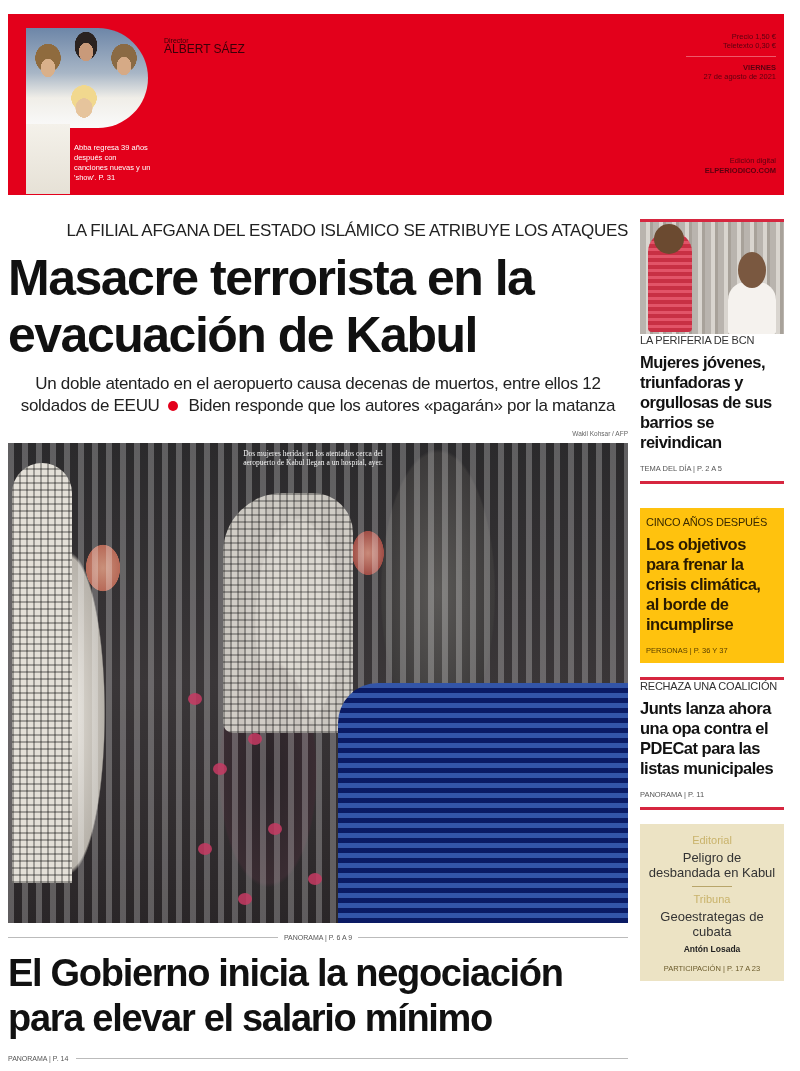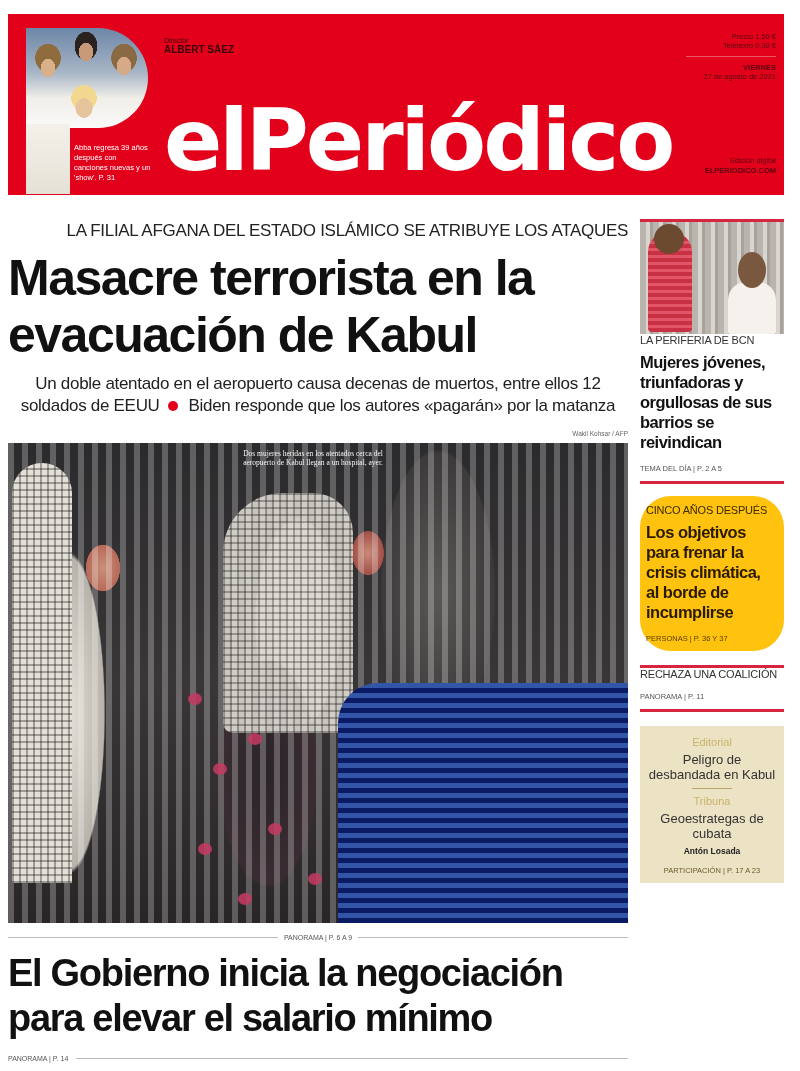--- a/index.html
+++ b/index.html
@@ -18,21 +18,21 @@
       radial-gradient(ellipse 18px 20px at 22px 30px, #8f6b3e 70%, transparent 72%),
       radial-gradient(ellipse 16px 20px at 60px 18px, #2a2220 70%, transparent 72%),
       radial-gradient(ellipse 18px 20px at 98px 30px, #8a6a44 70%, transparent 72%),
       radial-gradient(ellipse 18px 18px at 58px 70px, #f1d88e 70%, transparent 72%),
       linear-gradient(180deg, #6d86a8 0%, #a8b6c6 45%, #f0eee8 70%, #fafafa 100%);
   }
   .abba-body { position: absolute; left: 0; top: 96px; width: 44px; height: 70px;
     background: linear-gradient(180deg, #f4f1ea, #e6e1d6); }
   .abba-caption { position: absolute; left: 48px; top: 115px; width: 78px; font-size: 7.5px; line-height: 10px; color: #ffffff; }
   .director { position: absolute; left: 156px; top: 22px; font-size: 7px; color: #3a0008; line-height: 9px; }
-  .director b { display: block; font-size: 10px; font-weight: bold; }
+  .director b { display: block; font-size: 12px; font-weight: normal; }
   .logo { position: absolute; left: 156px; top: 76px; font-size: 86px; font-weight: bold; color: #ffffff; letter-spacing: -3px; line-height: 100px; font-family: "DejaVu Sans", sans-serif; }
   .mast-right { position: absolute; right: 8px; top: 18px; width: 120px; text-align: right; color: #5a0010; font-size: 7.5px; line-height: 9px; }
   .mast-right .sep { border-top: 1px solid rgba(255,255,255,0.35); margin: 6px 0 6px 30px; }
   .mast-right b { font-weight: bold; }
   .mast-web { position: absolute; right: 8px; top: 142px; text-align: right; color: #5a0010; font-size: 7.5px; line-height: 10px; }
 
   
   .kicker { position: absolute; left: 8px; top: 221px; width: 620px; text-align: right; font-size: 17px; color: #222; letter-spacing: -0.3px; }
   .headline { position: absolute; left: 8px; top: 250px; width: 620px; font-size: 50px; font-weight: bold; line-height: 57px; letter-spacing: -1.5px; color: #111; }
   .subhead { position: absolute; left: 8px; top: 373px; width: 620px; text-align: center; font-size: 17px; line-height: 22px; color: #222; letter-spacing: -0.3px; }
@@ -71,21 +71,21 @@
     background: repeating-linear-gradient(90deg, #b9b4ae 0 6px, #d9d5cf 6px 10px, #a8a29a 10px 13px);
   }
   .side-photo .p1 { position: absolute; left: 8px; top: 10px; width: 44px; height: 100px; border-radius: 20px 20px 4px 4px;
     background: repeating-linear-gradient(0deg, #c83044 0 4px, #e25468 4px 7px); }
   .side-photo .h1 { position: absolute; left: 14px; top: 2px; width: 30px; height: 30px; border-radius: 50%; background: #6b4a30; }
   .side-photo .p2 { position: absolute; left: 88px; top: 60px; width: 48px; height: 52px; border-radius: 18px 18px 2px 2px; background: #f5f2ee; }
   .side-photo .h2 { position: absolute; left: 98px; top: 30px; width: 28px; height: 36px; border-radius: 50%; background: #7a5840; }
   .side-kicker { font-size: 11px; color: #333; margin-top: 0; letter-spacing: -0.2px; }
   .side-title { font-size: 16.5px; font-weight: bold; line-height: 20px; letter-spacing: -0.5px; color: #111; margin-top: 6px; }
   .side-ref { font-size: 7.5px; color: #555; margin-top: 12px; margin-bottom: 8px; }
-  .yellow { background: #ffc20e; padding: 8px 14px 8px 6px; margin-top: 12px; border-radius: 31px; }
+  .yellow { background: #ffc20e; padding: 8px 14px 8px 6px; margin-top: 24px; }
   .yellow .side-kicker { margin-top: 0; color: #3a2a00; }
   .yellow .side-title { color: #2a1a00; }
   .yellow .side-ref { margin-bottom: 0; color: #5a4000; }
   .opinion { background: #ece3c4; margin-top: 14px; padding: 10px 6px 8px; text-align: center; }
   .op-label { font-size: 11px; color: #c9b36b; }
   .op-title { font-size: 13px; line-height: 15px; color: #333; margin-top: 4px; }
   .op-sep { width: 40px; border-top: 1px solid #b8a56a; margin: 6px auto; }
   .op-author { font-size: 8.5px; font-weight: bold; color: #222; margin-top: 5px; }
   .op-ref { font-size: 7.5px; color: #6a5a2a; margin-top: 10px; }
 </style>
@@ -95,21 +95,20 @@
 <header class="masthead">
   <div class="abba">
     <div class="abba-photo"></div>
     <div class="abba-body"></div>
     <div class="abba-caption">Abba regresa 39 años después con canciones nuevas y un 'show'. P. 31</div>
   </div>
   <div class="director">
     <span>Director</span>
     <b>ALBERT SÁEZ</b>
   </div>
-  <div class="logo">elPeriódico</div>
   <div class="mast-right">
     <div>Precio 1,50 €</div>
     <div>Teletexto 0,30 €</div>
     <div class="sep"></div>
     <div><b>VIERNES</b></div>
     <div>27 de agosto de 2021</div>
   </div>
   <div class="mast-web">
     <div>Edición digital</div>
     <div style="font-weight:bold">ELPERIODICO.COM</div>
@@ -165,20 +164,21 @@
   <div class="redrule"></div>
 
   <div class="yellow">
     <div class="side-kicker">CINCO AÑOS DESPUÉS</div>
     <div class="side-title">Los objetivos para frenar la crisis climática, al borde de incumplirse</div>
     <div class="side-ref">PERSONAS | P. 36 Y 37</div>
   </div>
 
   <div class="redrule" style="margin-top:14px;"></div>
   <div class="side-kicker">RECHAZA UNA COALICIÓN</div>
+  <div class="side-title">Junts lanza ahora una opa contra el PDECat para las listas municipales</div>
   <div class="side-ref">PANORAMA | P. 11</div>
   <div class="redrule"></div>
 
   <div class="opinion">
     <div class="op-label">Editorial</div>
     <div class="op-title">Peligro de desbandada en Kabul</div>
     <div class="op-sep"></div>
     <div class="op-label">Tribuna</div>
     <div class="op-title">Geoestrategas de cubata</div>
     <div class="op-author">Antón Losada</div>

